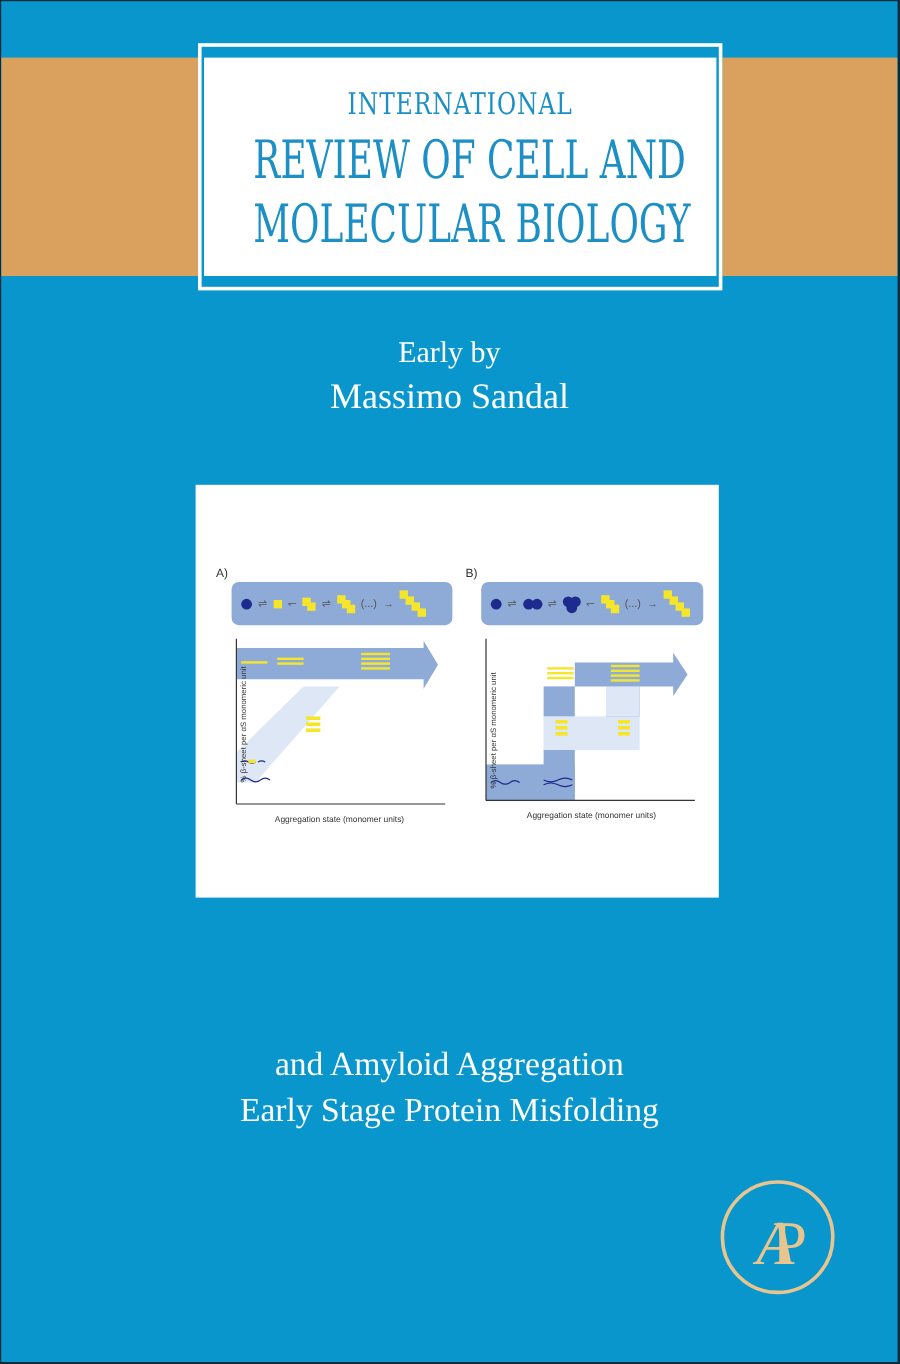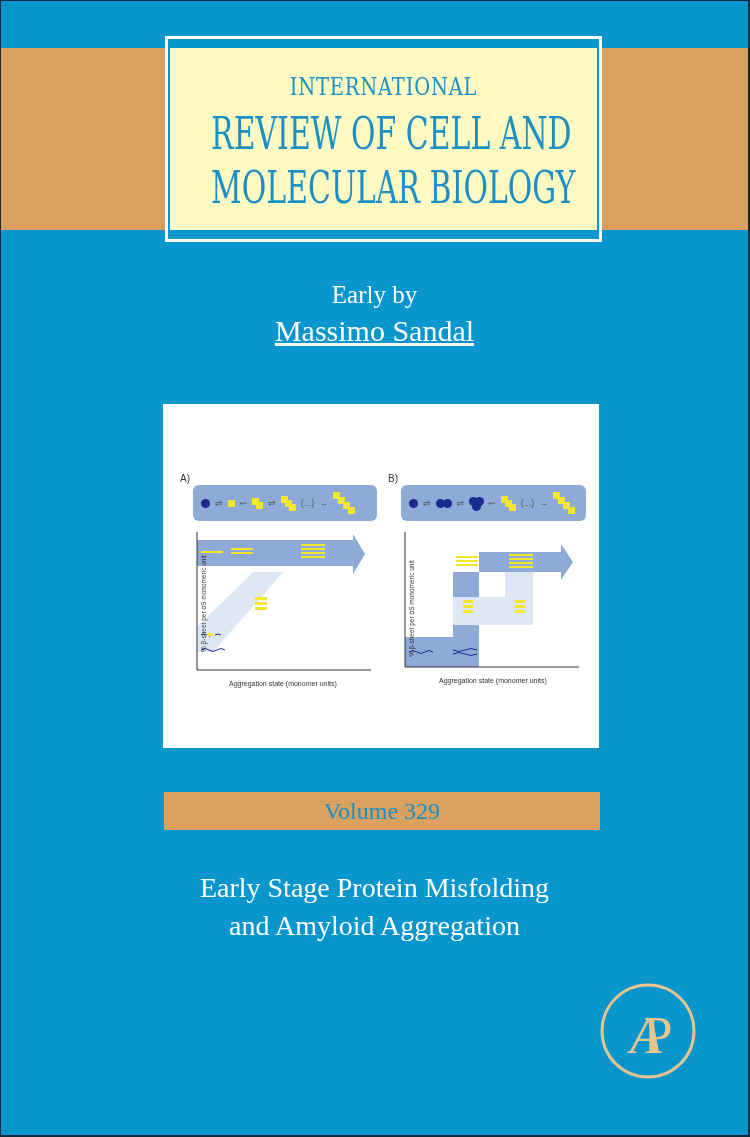--- a/index.html
+++ b/index.html
@@ -11,42 +11,42 @@
     .band {
       position: absolute; left: 0; top: 47px; width: 747px; height: 182px;
       background: #d9a05e;
     }
     .frame {
       position: absolute; left: 164px; top: 35px; width: 431px; height: 200px;
       border: 3px solid #ffffff; background: #0896cd;
     }
     .frame-inner {
       position: absolute; left: 2px; right: 2px; top: 9px; bottom: 9px;
-      background: #fef9c3;
+      background: #ffffff;
     }
     .series-line1 {
       position: absolute; left: 0; right: 0; top: 24px; text-align: center;
       font-family: "DejaVu Serif", serif; font-size: 25px; letter-spacing: 1px;
       color: #1c8fc5; transform: scaleX(0.78); transform-origin: center;
     }
     .series-line2, .series-line3 {
       position: absolute; left: -40px; right: -40px; text-align: center;
       font-family: "DejaVu Serif", serif; font-size: 44px; color: #1c8fc5;
       transform: scaleX(0.68); transform-origin: center; white-space: nowrap;
     }
     .series-line2 { top: 60px; }
     .series-line3 { top: 114px; }
 
     .edited-by {
       position: absolute; left: 0; width: 747px; top: 280px; text-align: center;
       font-family: "Liberation Serif", serif; font-size: 25px; color: #ffffff;
     }
     .editor-name {
       position: absolute; left: 0; width: 747px; top: 313px; text-align: center;
-      font-family: "Liberation Serif", serif; font-size: 30px; color: #ffffff; text-decoration: underline;
+      font-family: "Liberation Serif", serif; font-size: 30px; color: #ffffff;
     }
 
     .figure-box {
       position: absolute; left: 162px; top: 403px; width: 436px; height: 344px;
       background: #ffffff;
     }
     .panel-label {
       position: absolute; font-family: "Liberation Sans", sans-serif; font-size: 10px; color: #333;
     }
     .scheme {
@@ -206,25 +206,24 @@
         <path d="M8,120 q4,-3 8,0 t8,0 t8,0" stroke="#1d2a8e" stroke-width="1" fill="none"></path>
         <path d="M52,118 q6,3 12,0 t12,0 M52,122 q6,-3 12,0 t12,0" stroke="#1d2a8e" stroke-width="1" fill="none"></path>
         <line x1="4" y1="0" x2="4" y2="135" stroke="#333" stroke-width="1"></line>
         <line x1="4" y1="135" x2="178" y2="135" stroke="#333" stroke-width="1"></line>
       </svg>
     </div>
     <div class="ylabel" style="left:245px; top:253px;">% β-sheet per αS monomeric unit</div>
     <div class="xlabel" style="left:276px; top:273px;">Aggregation state (monomer units)</div>
   </div>
 
-  <div class="volume-bar">Volume 329</div>
 
   <div class="book-title">
+    <div>and Amyloid Aggregation</div>
     <div>Early Stage Protein Misfolding</div>
-    <div>and Amyloid Aggregation</div>
   </div>
 
   <div class="logo">
     <svg width="100" height="100" viewBox="0 0 100 100">
       <circle cx="50" cy="50" r="46" fill="none" stroke="#e8c48e" stroke-width="3"></circle>
       <text x="48" y="72" text-anchor="middle" font-family="Liberation Serif, serif" font-size="52" fill="#e8c48e" font-style="italic">A</text>
       <text x="60" y="72" text-anchor="middle" font-family="Liberation Serif, serif" font-size="52" fill="#e8c48e">P</text>
     </svg>
   </div>
 </div>

